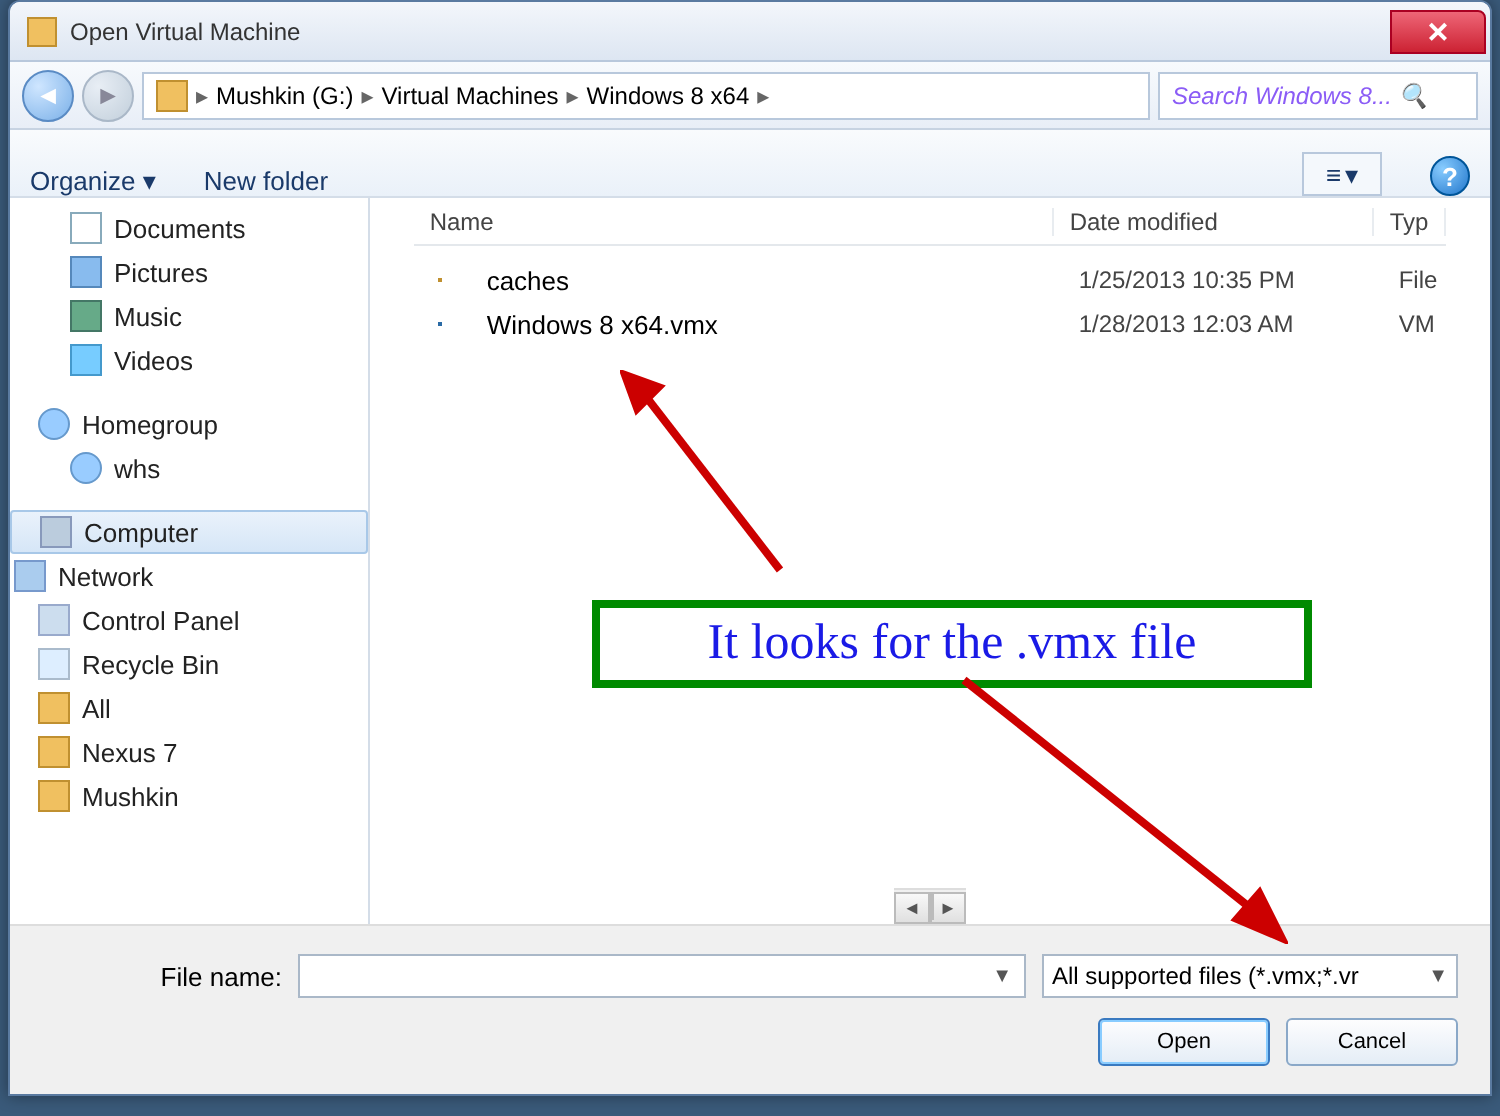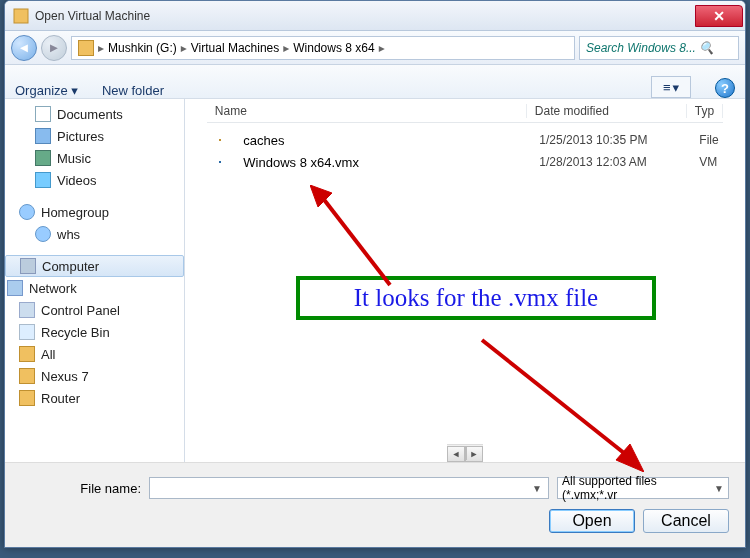--- a/index.html
+++ b/index.html
@@ -9,21 +9,21 @@
   .titlebar .tico { width: 16px; height: 16px; margin-right: 6px; }
   .titlebar .ttl { font-size: 12px; color: #333; flex: 1; }
   .close { width: 48px; height: 22px; background: linear-gradient(#e67,#c23); border: 1px solid #a02; border-radius: 0 4px 0 0; color: #fff; display: flex; align-items: center; justify-content: center; font-size: 14px; font-weight: bold; }
   .nav { height: 34px; background: linear-gradient(#f7fafd,#e8eef7); border-bottom: 1px solid #c7d3e2; display: flex; align-items: center; padding: 0 6px; gap: 4px; }
   .navbtn { width: 26px; height: 26px; border-radius: 13px; background: radial-gradient(circle at 30% 30%, #cfe6ff,#7ab0e8); border: 1px solid #5a8bc4; display: flex; align-items: center; justify-content: center; color: #fff; font-size: 13px; }
   .navbtn.dis { background: radial-gradient(circle at 30% 30%, #e8eef5,#c2cfdb); border-color: #aab8c8; color: #889; }
   .bc { flex: 1; height: 24px; background: #fff; border: 1px solid #b8c8dc; display: flex; align-items: center; font-size: 12px; padding: 0 2px; }
   .bc .fico { width: 16px; height: 16px; background: #f0c060; margin: 0 4px; border: 1px solid #c09030; }
   .bc span.seg { padding: 0 4px; }
   .bc span.chv { color: #666; }
-  .sbox { width: 160px; height: 24px; border: 1px solid #b8c8dc; background: #fff; font-size: 12px; color: #0f766e; padding: 0 6px; display: flex; align-items: center; font-style: italic; }
+  .sbox { width: 160px; height: 24px; border: 1px solid #b8c8dc; background: #fff; font-size: 12px; color: #8b5cf6; padding: 0 6px; display: flex; align-items: center; font-style: italic; }
   .cmd { height: 34px; background: linear-gradient(#f9fbfd,#eaf1f9); border-bottom: 1px solid #d4dde8; display: flex; align-items: flex-end; padding: 0 10px; gap: 24px; font-size: 13px; color: #1a3a6a; }
   .cmd .sp { flex: 1; }
   .vwbtn { width: 40px; height: 22px; border: 1px solid #b8c8dc; background: #f4f8fc; display: flex; align-items: center; justify-content: center; gap: 2px; }
   .help { width: 20px; height: 20px; border-radius: 10px; background: radial-gradient(circle at 30% 30%, #8cf,#27c); color: #fff; display: flex; align-items: center; justify-content: center; font-weight: bold; font-size: 13px; border: 1px solid #059; }
   .body { flex: 1; display: flex; overflow: hidden; }
   .tree { width: 180px; border-right: 1px solid #d4dde8; overflow: auto; padding: 4px 0; font-size: 13px; }
   .ti { display: flex; align-items: center; height: 22px; padding-left: 30px; gap: 6px; color: #222; white-space: nowrap; }
   .ti.sel { background: linear-gradient(#eaf2fb,#d6e6f7); border: 1px solid #a8c8e8; border-radius: 2px; }
   .ti .ic { width: 16px; height: 16px; flex-shrink: 0; }
   .ic.fold { background: #f0c060; border: 1px solid #c09030; }
@@ -49,25 +49,25 @@
   .row .c2 { width: 160px; padding-left: 8px; color: #444; font-size: 12px; }
   .row .c3 { flex: 1; padding-left: 8px; color: #444; font-size: 12px; }
   .hsb { height: 18px; background: #f0f0f0; border-top: 1px solid #ddd; display: flex; align-items: center; }
   .hsb .a { width: 18px; height: 16px; background: linear-gradient(#f8f8f8,#e0e0e0); border: 1px solid #bbb; display: flex; align-items: center; justify-content: center; font-size: 9px; color: #555; }
   .hsb .tr { flex: 1; height: 16px; background: #eaeaea; position: relative; }
   .hsb .th { position: absolute; left: 0; top: 0; height: 14px; width: 55%; background: linear-gradient(#f8f8f8,#d8d8d8); border: 1px solid #bbb; }
   .bot { padding: 14px 16px; background: #f0f0f0; border-top: 1px solid #ddd; }
   .frow { display: flex; align-items: center; gap: 8px; margin-bottom: 10px; }
   .frow .lbl { font-size: 13px; width: 120px; text-align: right; }
   .frow .inp { flex: 1; height: 22px; border: 1px solid #aab8c8; background: #fff; display: flex; align-items: center; justify-content: flex-end; padding: 0 6px; }
-  .frow .sel { width: 172px; height: 22px; border: 1px solid #aab8c8; background: #fff; font-size: 12px; display: flex; align-items: center; padding: 0 4px; justify-content: space-between; }
+  .frow .sel { width: 208px; height: 22px; border: 1px solid #aab8c8; background: #fff; font-size: 12px; display: flex; align-items: center; padding: 0 4px; justify-content: space-between; }
   .brow { display: flex; justify-content: flex-end; gap: 8px; }
-  .btn { width: 86px; height: 24px; border: 1px solid #8aa8c8; background: linear-gradient(#fdfdfe,#e4edf6); font-size: 16px; display: flex; align-items: center; justify-content: center; border-radius: 3px; }
+  .btn { width: 86px; height: 24px; border: 1px solid #8aa8c8; background: linear-gradient(#fdfdfe,#e4edf6); font-size: 11px; display: flex; align-items: center; justify-content: center; border-radius: 3px; }
   .btn.primary { border: 1px solid #3a7ac0; box-shadow: 0 0 0 1px #8cf inset; }
-  .anno { position: absolute; left: 296px; top: 276px; width: 360px; height: 44px; background: #fff; border: 4px solid #008a00; color: #1a1ae6; font-family: "Times New Roman", serif; font-size: 25px; display: flex; align-items: center; justify-content: center; }
+  .anno { position: absolute; left: 296px; top: 300px; width: 360px; height: 44px; background: #fff; border: 4px solid #008a00; color: #1a1ae6; font-family: "Times New Roman", serif; font-size: 25px; display: flex; align-items: center; justify-content: center; }
   .arrow { position: absolute; stroke: #c00; fill: #c00; }
 </style>
 </head>
 <body>
 
 <div class="dlg">
 
   <div class="titlebar">
     <svg class="tico" viewBox="0 0 16 16">
         <rect x="1" y="1" width="14" height="14" fill="#f0c060" stroke="#c09030"></rect>
@@ -149,21 +149,21 @@
       <div class="ti" style="padding-left:14px">
           <span class="ic fold"></span>
           <span>All</span>
         </div>
       <div class="ti" style="padding-left:14px">
           <span class="ic fold"></span>
           <span>Nexus 7</span>
         </div>
       <div class="ti" style="padding-left:14px">
           <span class="ic fold"></span>
-          <span>Router</span>
+          <span>Mushkin</span>
         </div>
     </div>
 
     <div class="list">
       <div class="cols">
         <div class="c c1">Name</div>
         <div class="c c2">Date modified</div>
         <div class="c c3">Typ</div>
       </div>
       <div class="rows">

